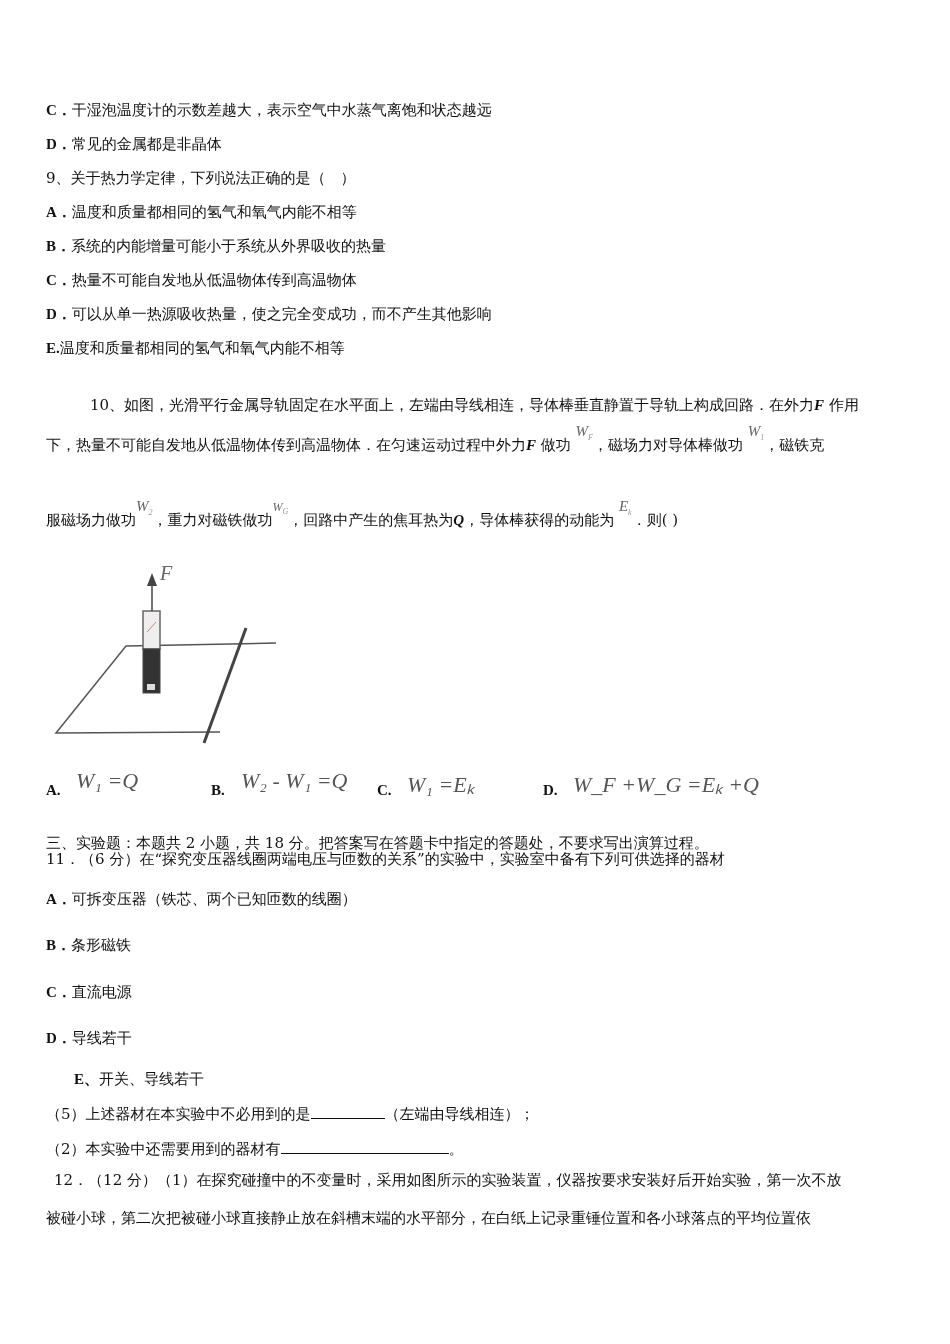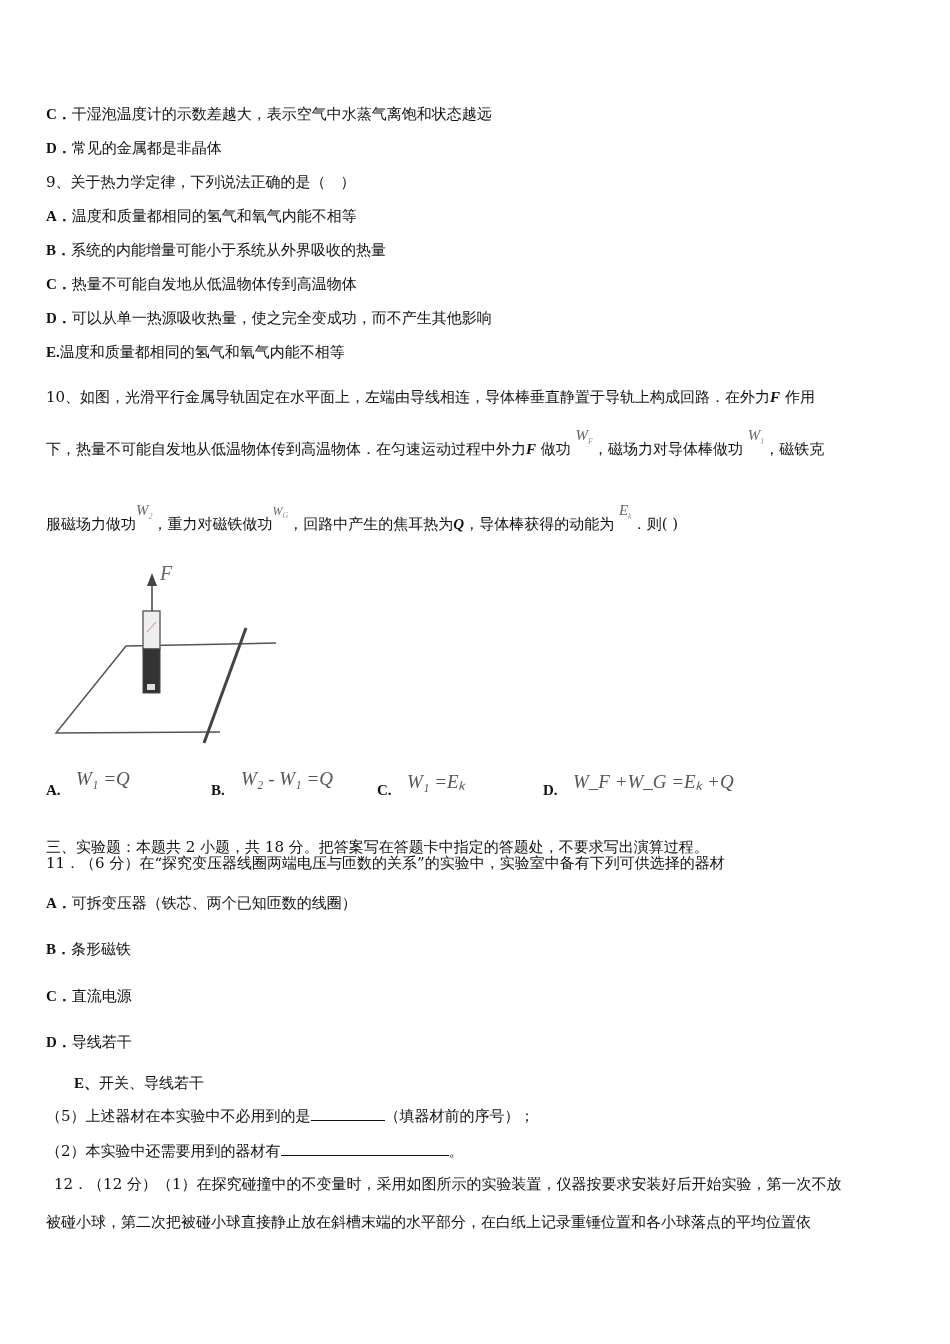--- a/index.html
+++ b/index.html
@@ -1,21 +1,21 @@
 <!DOCTYPE html>
 <html><head>
 <meta charset="utf-8">
 <style>
   html, body { margin: 0; padding: 0; background: #ffffff; }
   body { width: 950px; height: 1344px; position: relative; overflow: hidden;
          font-family: "DejaVu Serif", "Liberation Serif", serif; color: #111; }
-  .line { position: absolute; left: 46px; font-size: 15px; line-height: 25px; white-space: nowrap; }
+  .line { position: absolute; left: 46px; font-size: 15px; line-height: 16px; white-space: nowrap; }
   .lbl { font-weight: bold; font-family: "Liberation Serif", serif; }
   .it { font-style: italic; font-weight: bold; font-family: "Liberation Serif", serif; }
-  .math { font-family: "Liberation Serif", serif; font-style: italic; color: #555; font-size: 19px; }
+  .math { font-family: "Liberation Serif", serif; font-style: italic; color: #555; font-size: 22px; }
   .sup { position: relative; top: -14px; font-size: 15px; color: #666; font-family: "Liberation Serif", serif; font-style: italic; }
   .sup sub, .math sub { font-size: 8px; color: #999; font-style: italic; }
   .blank { display: inline-block; border-bottom: 1px solid #111; vertical-align: baseline; height: 14px; }
   .opt-row { position: absolute; top: 768px; left: 46px; width: 700px; height: 32px; }
   .opt { position: absolute; top: 0; }
   .opt .lbl { position: absolute; top: 14px; font-size: 15px; }
   .opt .math { position: absolute; left: 30px; top: 0; white-space: nowrap; }
   .figure { position: absolute; left: 46px; top: 560px; width: 250px; height: 190px; }
 </style>
 </head>
@@ -38,21 +38,21 @@
 <div class="line" style="top:272px;">
   <span class="lbl">C．</span><span>热量不可能自发地从低温物体传到高温物体</span>
 </div>
 <div class="line" style="top:306px;">
   <span class="lbl">D．</span><span>可以从单一热源吸收热量，使之完全变成功，而不产生其他影响</span>
 </div>
 <div class="line" style="top:340px;">
   <span class="lbl">E.</span><span>温度和质量都相同的氢气和氧气内能不相等</span>
 </div>
 
-<div class="line" style="top:385px;">
+<div class="line" style="top:397px;margin-left:44px;">
   <span>10、如图，光滑平行金属导轨固定在水平面上，左端由导线相连，导体棒垂直静置于导轨上构成回路．在外力</span><span class="it">F</span><span> 作用</span>
 </div>
 <div class="line" style="top:437px;">
   <span>下，热量不可能自发地从低温物体传到高温物体．在匀速运动过程中外力</span><span class="it">F</span><span> 做功</span>
   <span class="sup"><span>W</span><sub>F</sub></span><span>，磁场力对导体棒做功</span>
   <span class="sup"><span>W</span><sub>1</sub></span><span>，磁铁克</span>
 </div>
 <div class="line" style="top:512px;">
   <span>服磁场力做功</span><span class="sup"><span>W</span><sub>2</sub></span><span>，重力对磁铁做功</span><span class="sup" style="font-size:12px;"><span>W</span><sub>G</sub></span><span>，回路中产生的焦耳热为</span><span class="it">Q</span><span>，导体棒获得的动能为</span>
   <span class="sup"><span>E</span><sub>k</sub></span><span>．则(   )</span>
@@ -108,20 +108,20 @@
 <div class="line" style="top:984px;">
   <span class="lbl">C．</span><span>直流电源</span>
 </div>
 <div class="line" style="top:1030px;">
   <span class="lbl">D．</span><span>导线若干</span>
 </div>
 <div class="line" style="top:1071px;margin-left:28px;">
   <span class="lbl">E、</span><span>开关、导线若干</span>
 </div>
 <div class="line" style="top:1104px;">
-  <span>（5）上述器材在本实验中不必用到的是</span><span class="blank" style="width:74px;"></span><span>（填器材前的序号）；</span>
+  <span>（5）上述器材在本实验中不必用到的是</span><span class="blank" style="width:74px;"></span><span>（左端由导线相连）；</span>
 </div>
 <div class="line" style="top:1139px;">
   <span>（2）本实验中还需要用到的器材有</span><span class="blank" style="width:168px;"></span><span>。</span>
 </div>
 
 <div class="line" style="top:1172px;margin-left:8px;">12．（12 分）（1）在探究碰撞中的不变量时，采用如图所示的实验装置，仪器按要求安装好后开始实验，第一次不放</div>
 <div class="line" style="top:1210px;">被碰小球，第二次把被碰小球直接静止放在斜槽末端的水平部分，在白纸上记录重锤位置和各小球落点的平均位置依</div>
 
 </body></html>

